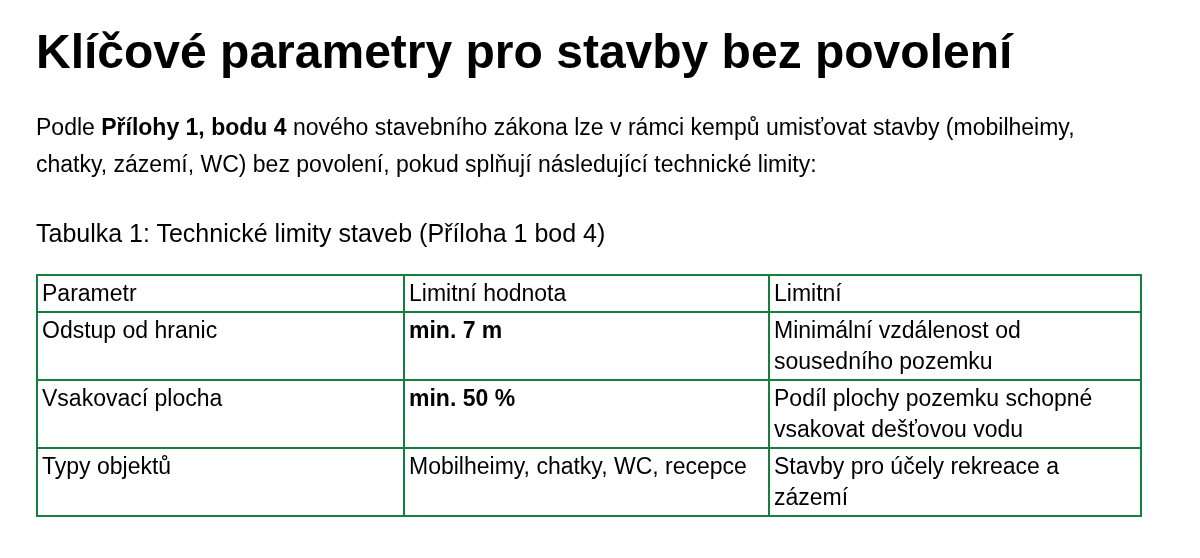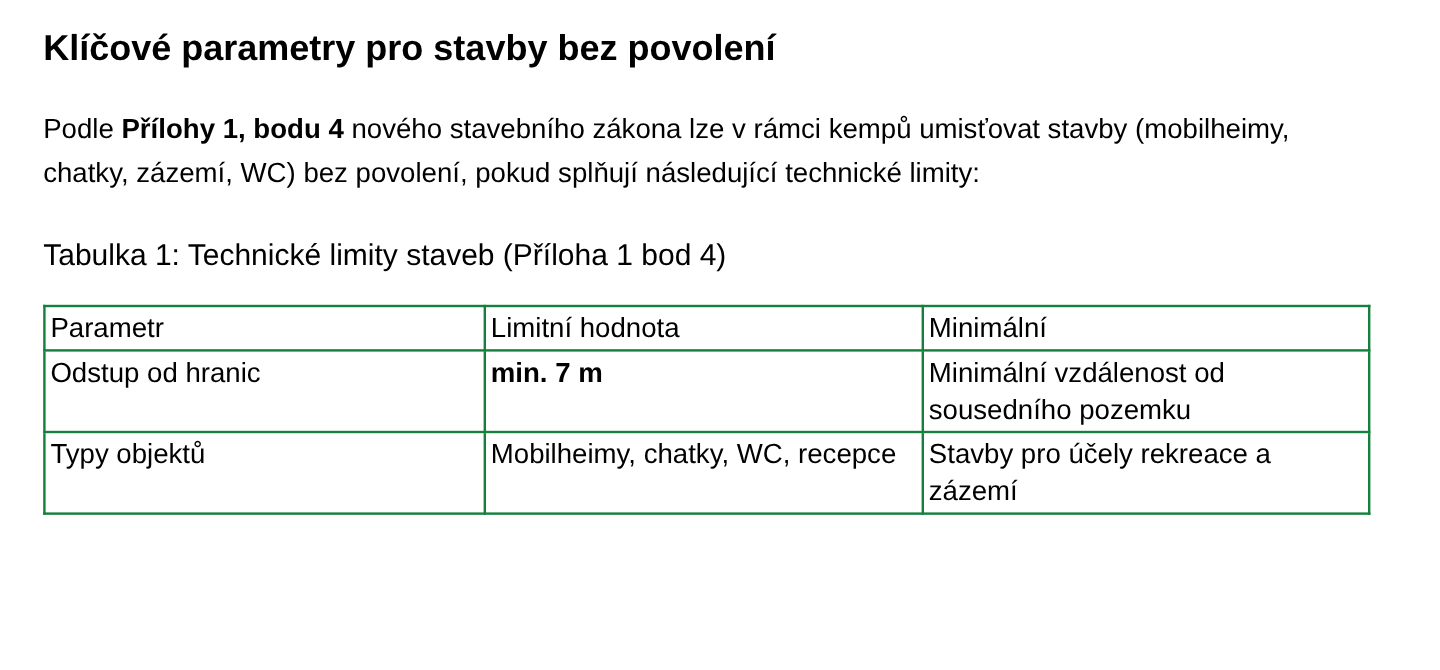--- a/index.html
+++ b/index.html
@@ -11,21 +11,21 @@
   }
   .page {
     width: 1200px;
     height: 558px;
     box-sizing: border-box;
     padding: 24px 56px 0 36px;
     overflow: hidden;
     background: #ffffff;
   }
   h1.doc-title {
-    font-size: 30px;
+    font-size: 48px;
     font-weight: bold;
     line-height: 1.15;
     margin: 0 0 0 0;
     letter-spacing: 0;
   }
   p.intro {
     font-size: 23px;
     line-height: 37px;
     margin: 30px 0 0 0;
     max-width: 1104px;
@@ -73,28 +73,33 @@
   <table class="limits">
     <colgroup>
       <col class="c1">
         <col class="c2">
         <col class="c3">
     </colgroup>
     <thead>
       <tr>
         <th>Parametr</th>
         <th>Limitní hodnota</th>
-        <th>Minimální</th>
+        <th>Limitní</th>
       </tr>
     </thead>
     <tbody>
       <tr>
         <td class="param">Odstup od hranic</td>
         <td class="limit bold">min. 7 m</td>
         <td class="note">Minimální vzdálenost od sousedního pozemku</td>
+      </tr>
+      <tr>
+        <td class="param">Vsakovací plocha</td>
+        <td class="limit bold">min. 50 %</td>
+        <td class="note">Podíl plochy pozemku schopné vsakovat dešťovou vodu</td>
       </tr>
       <tr>
         <td class="param">Typy objektů</td>
         <td class="limit">Mobilheimy, chatky, WC, recepce</td>
         <td class="note">Stavby pro účely rekreace a zázemí</td>
       </tr>
     </tbody>
   </table>
 
 </div>

